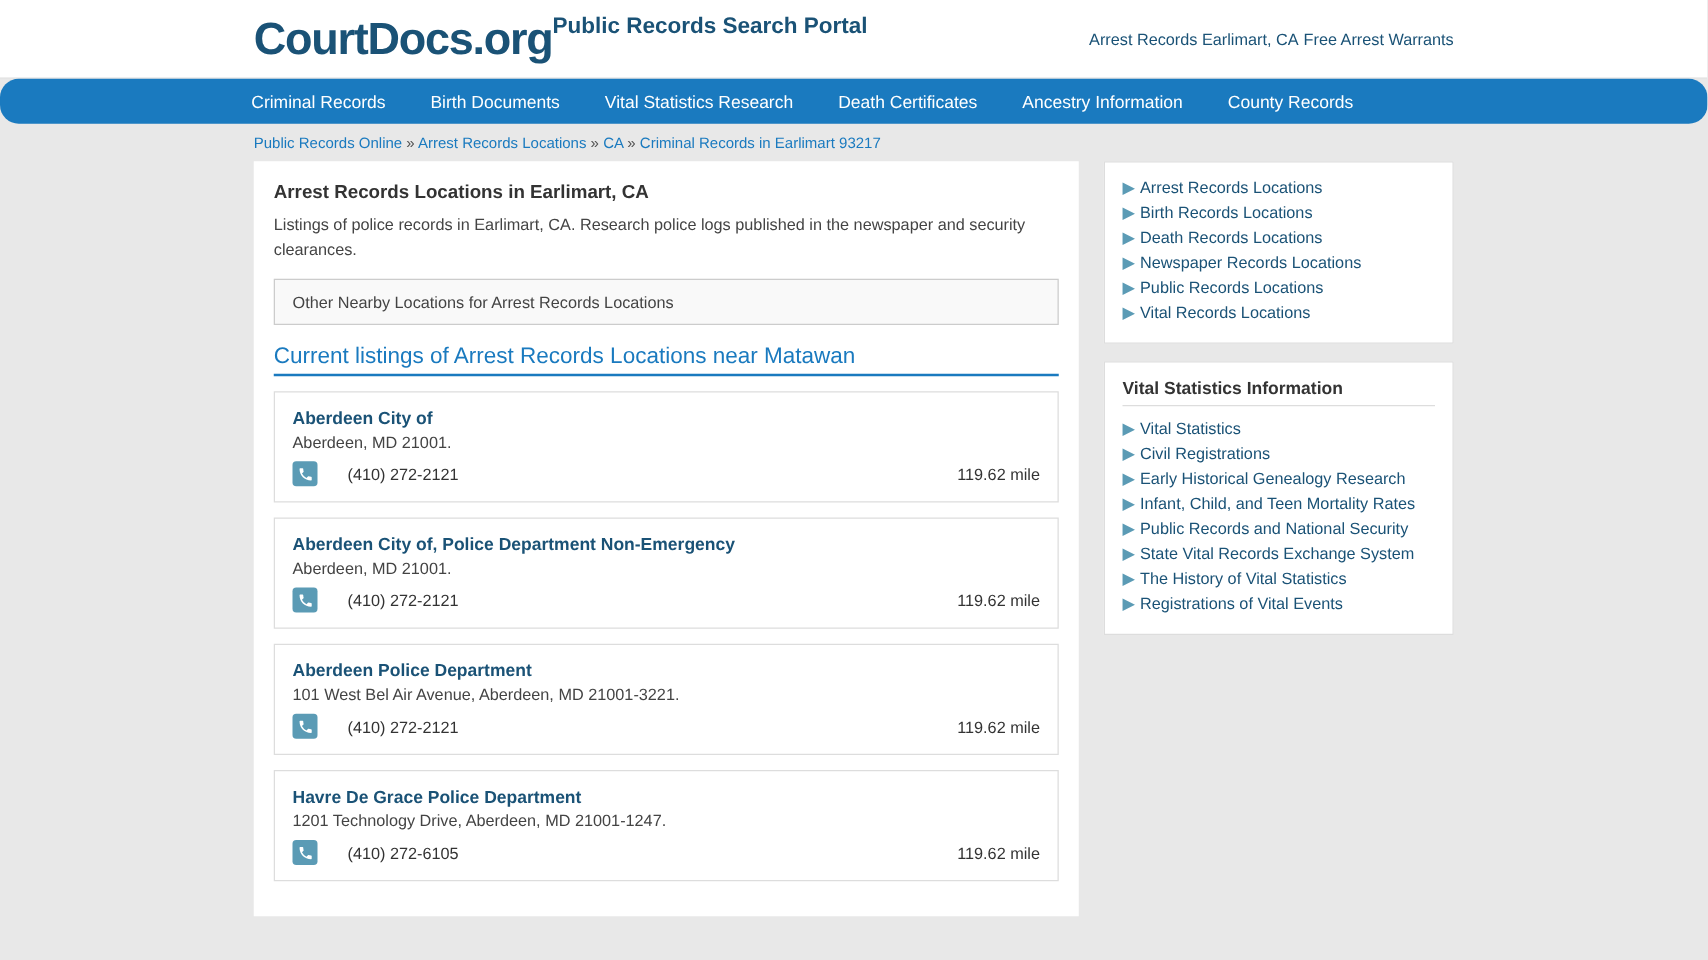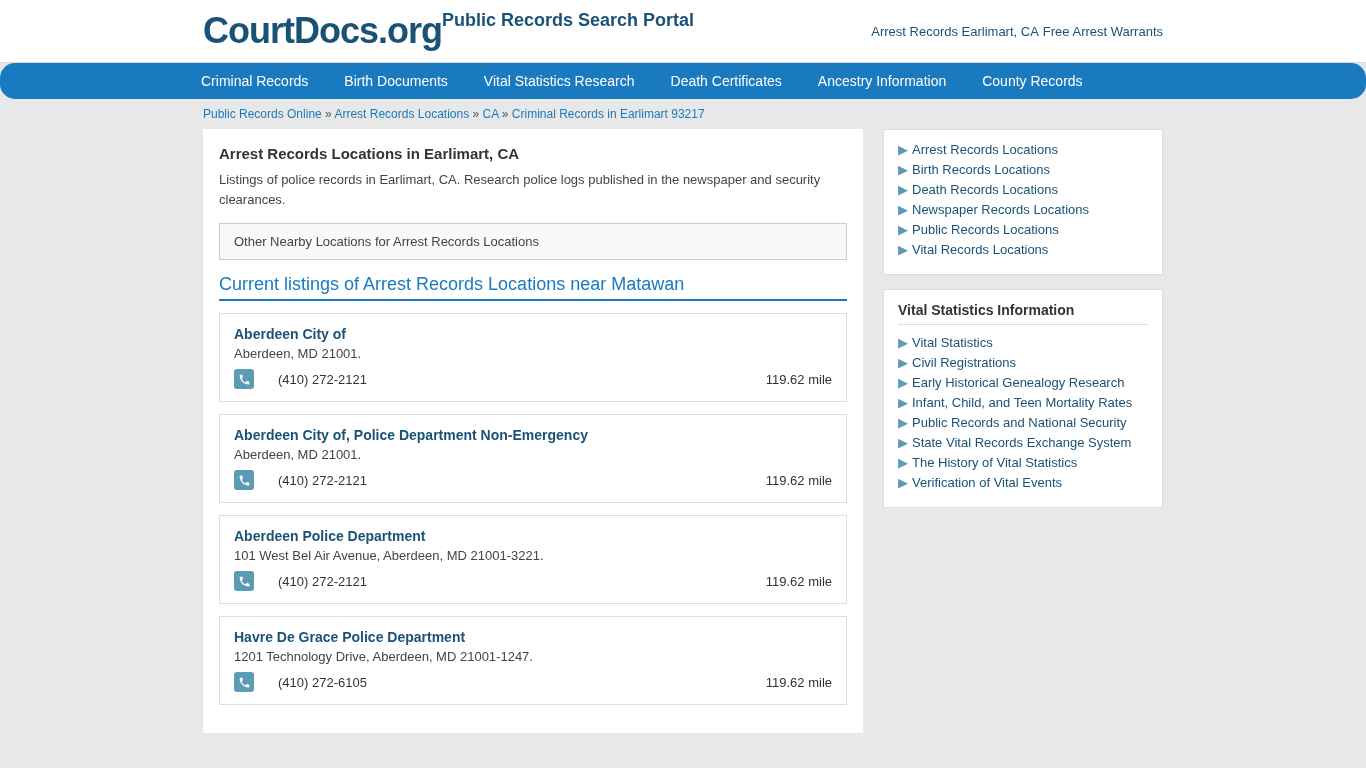--- a/index.html
+++ b/index.html
@@ -221,18 +221,18 @@
           <div class="sidebar-link-row">
             <span class="arrow-icon">▶</span>
             <a class="sidebar-link" href="#">State Vital Records Exchange System</a>
           </div>
           <div class="sidebar-link-row">
             <span class="arrow-icon">▶</span>
             <a class="sidebar-link" href="#">The History of Vital Statistics</a>
           </div>
           <div class="sidebar-link-row">
             <span class="arrow-icon">▶</span>
-            <a class="sidebar-link" href="#">Verification of Vital Events</a>
+            <a class="sidebar-link" href="#">Registrations of Vital Events</a>
           </div>
         </div>
     </div>
   </div>
 </div>
 
 </body></html>

